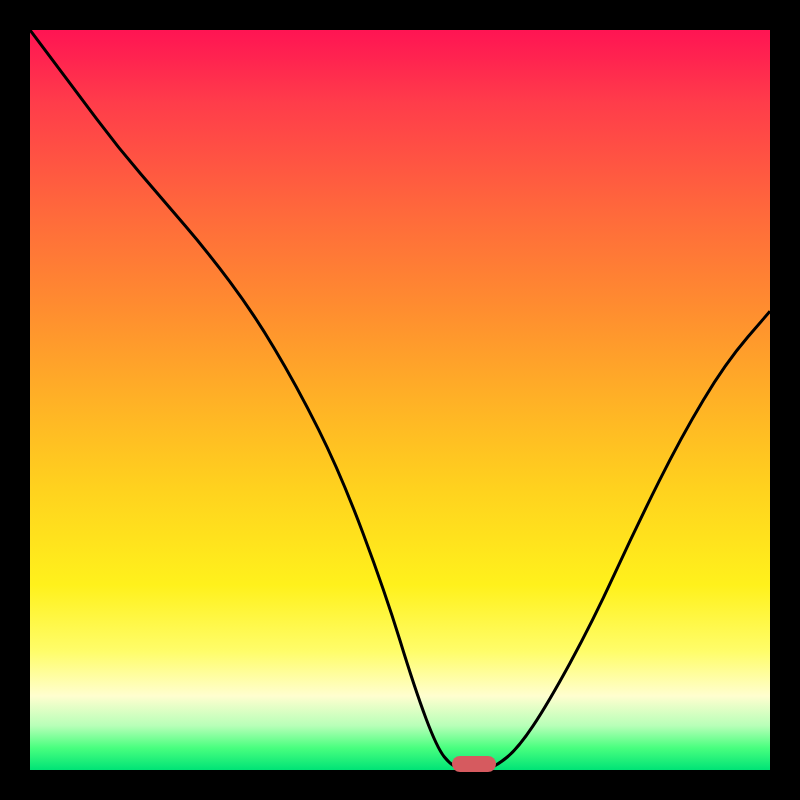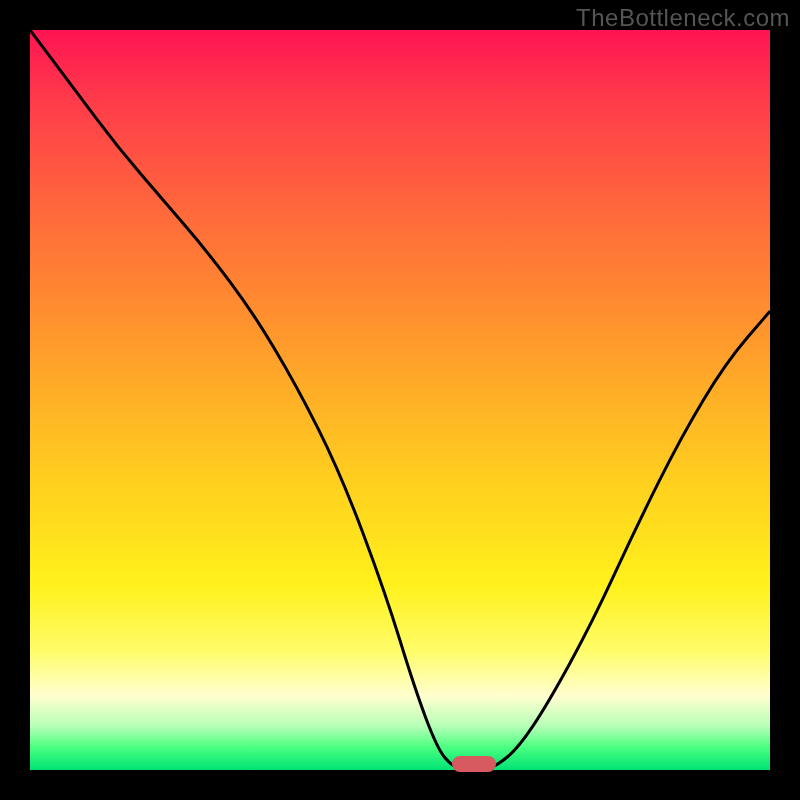--- a/index.html
+++ b/index.html
@@ -66,21 +66,20 @@
     z-index: 3;
     transform: translate(-50%, -50%);
   }
   
 </style>
 </head>
 <body>
 
 <div class="frame">
 
-  <div class="watermark">TheBottleneck.com</div>
 
   <div class="plot-area"></div>
 
   <svg class="curve" viewBox="0 0 740 740" preserveAspectRatio="none">
     <path id="curve-path" fill="none" stroke="#000000" stroke-width="3" d="M 0.0 0.0 Q 44.4 59.2 66.6 88.8 Q 88.8 118.4 111.0 144.3 Q 133.2 170.2 155.4 196.1 Q 177.6 222.0 199.8 251.6 Q 222.0 281.2 244.2 318.2 Q 266.4 355.2 288.6 399.6 Q 310.8 444.0 333.0 503.2 Q 355.2 562.4 370.0 610.5 Q 384.8 658.6 395.9 688.2 Q 407.0 717.8 414.4 727.0 Q 421.8 736.3 429.2 738.1 Q 436.6 740.0 444.0 740.0 Q 451.4 740.0 458.8 738.1 Q 466.2 736.3 477.3 727.0 Q 488.4 717.8 503.2 695.6 Q 518.0 673.4 540.2 632.7 Q 562.4 592.0 584.6 543.9 Q 606.8 495.8 629.0 451.4 Q 651.2 407.0 673.4 370.0 Q 695.6 333.0 717.8 307.1 T 740.0 281.2"></path>
   </svg>
 
   <div class="marker" id="marker" style="left: 474px; top: 764px; background: rgb(214, 90, 95);"></div>
 
 </div>

